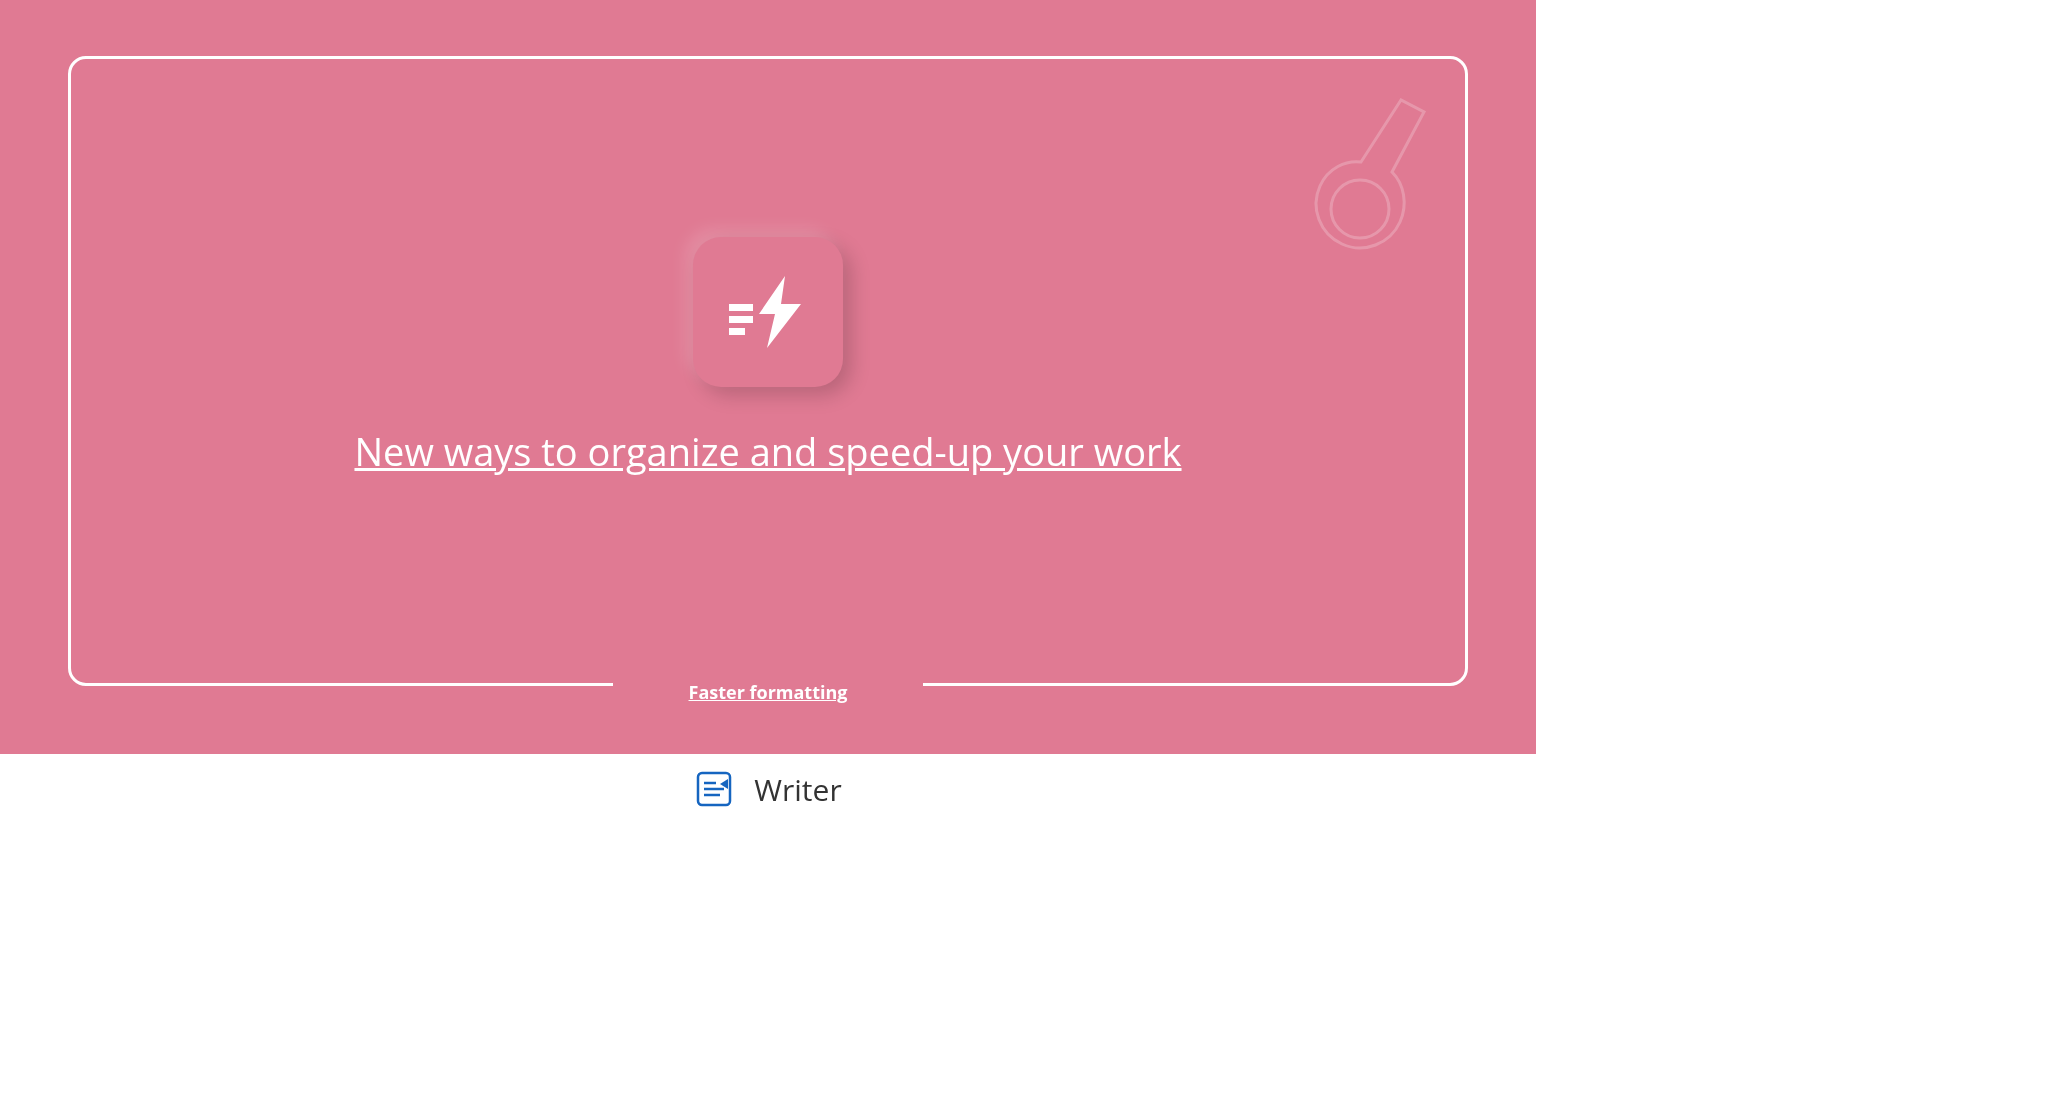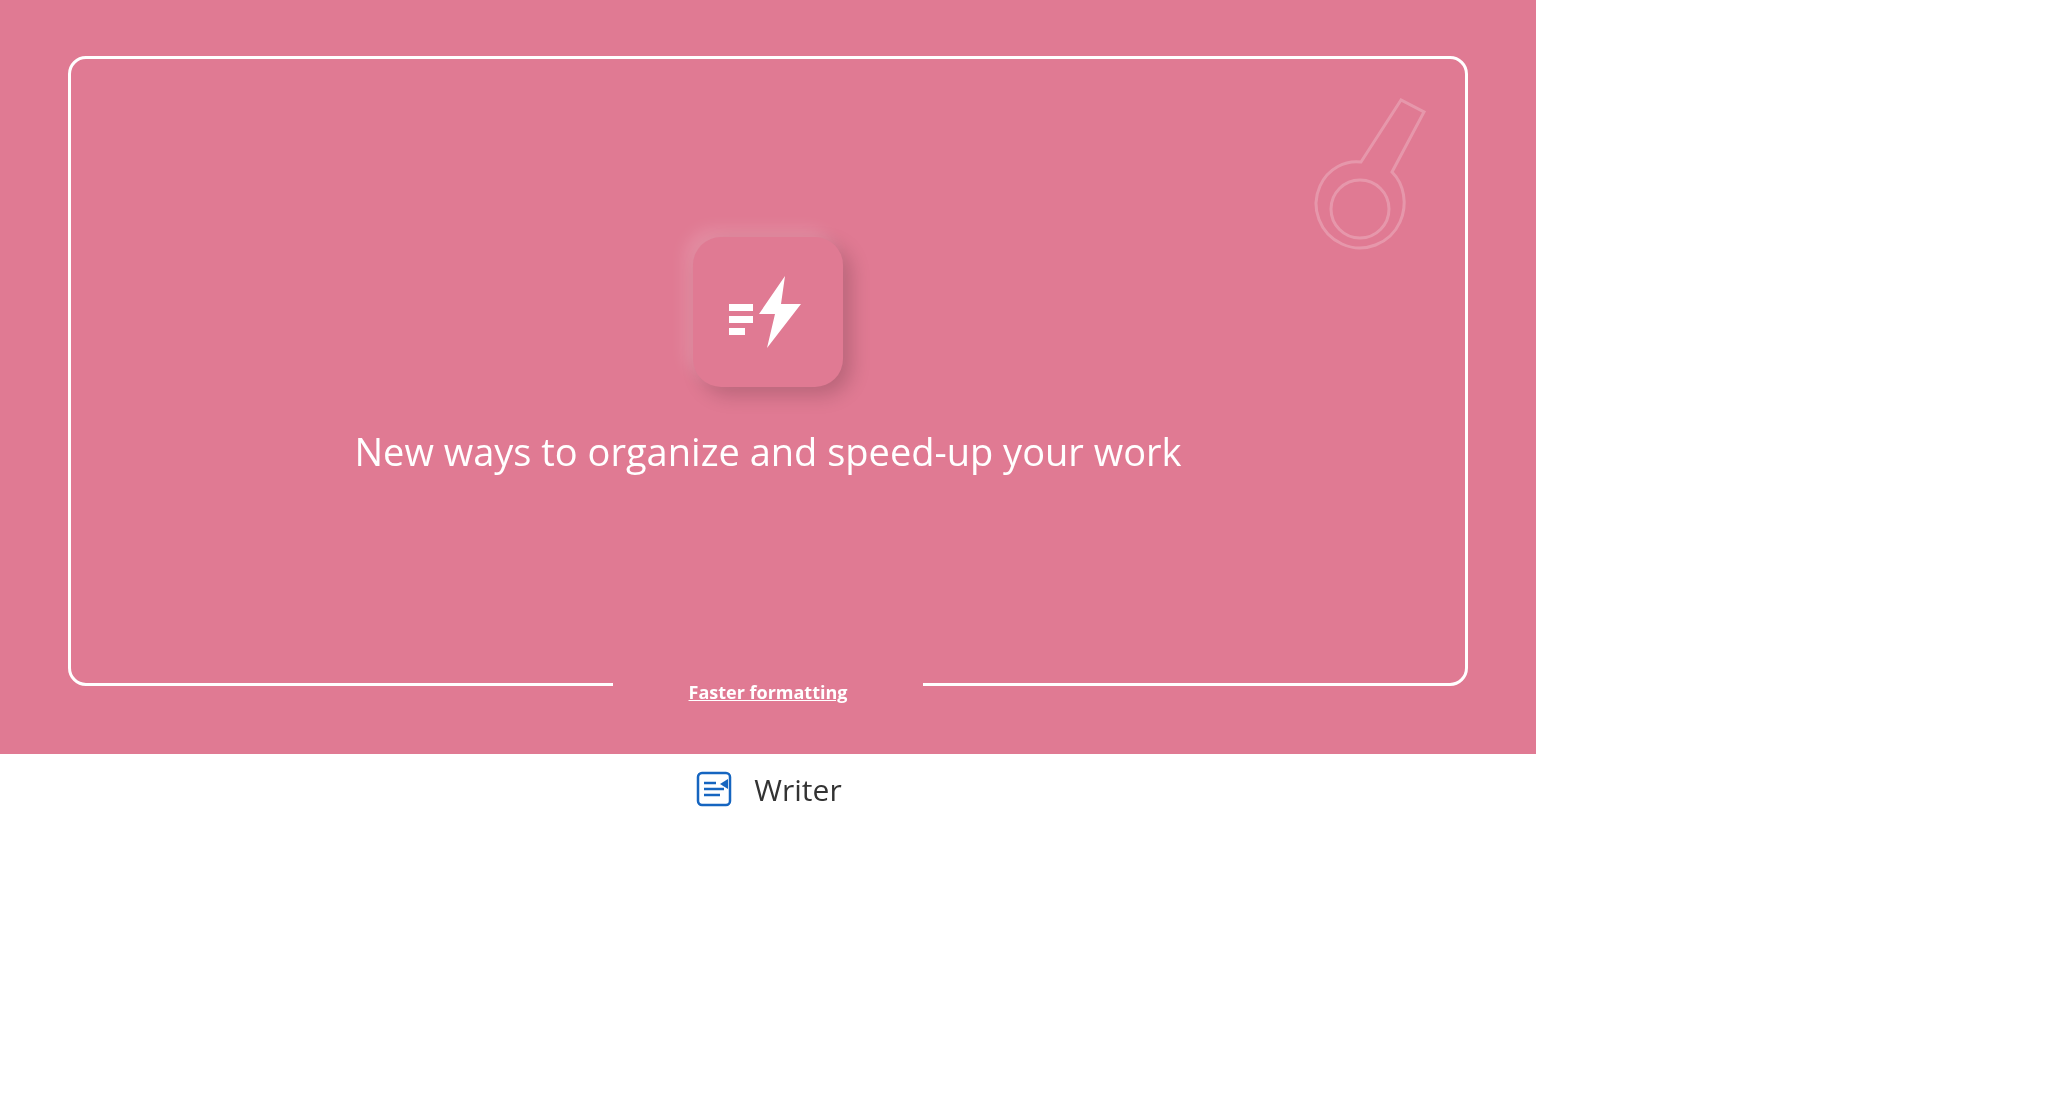--- a/index.html
+++ b/index.html
@@ -57,20 +57,21 @@
     -8px -8px 16px rgba(255,255,255,0.15),
     8px 8px 20px rgba(0,0,0,0.18);
   margin-bottom: 38px;
 }
 .icon-tile svg { display: block; }
 .tagline {
   color: #fff;
   font-size: 38px;
   font-weight: 400;
   text-align: right;
+  text-decoration: underline;
 }
 .subtitle {
   position: absolute;
   bottom: 50px;
   left: 50%;
   transform: translateX(-50%);
   color: #fff;
   font-size: 18px;
   font-weight: 700;
   text-decoration: underline;

